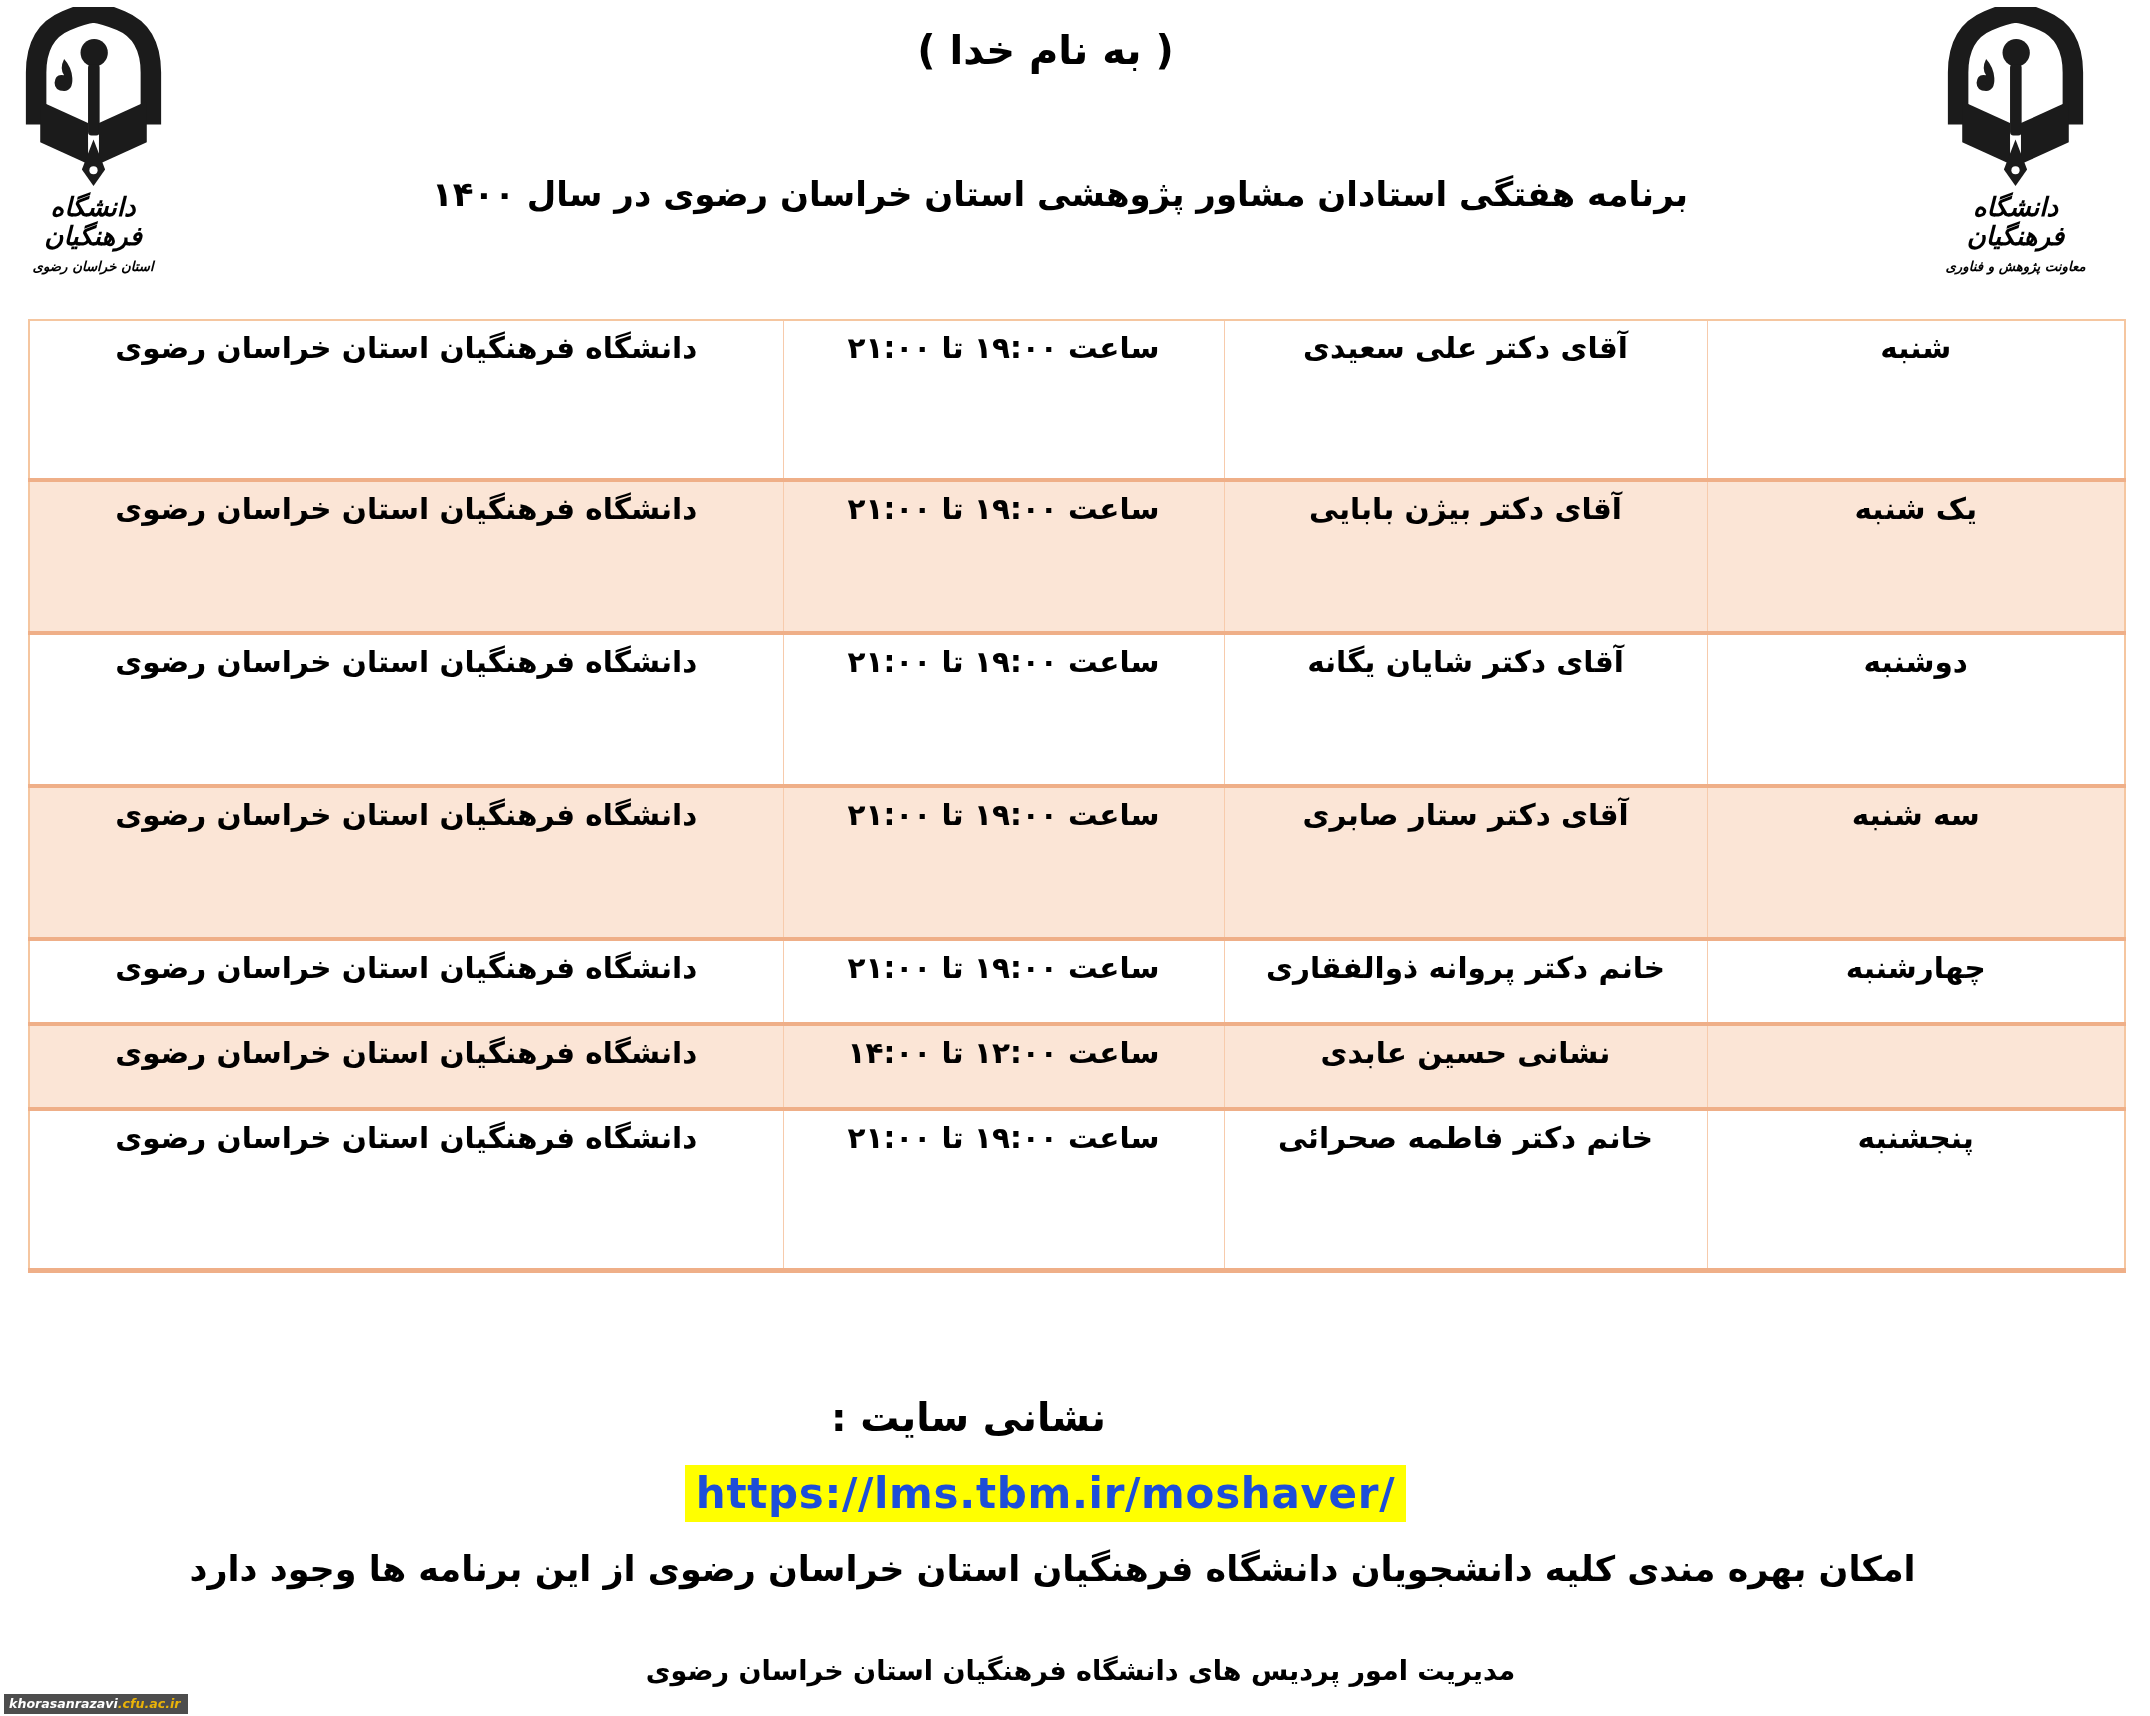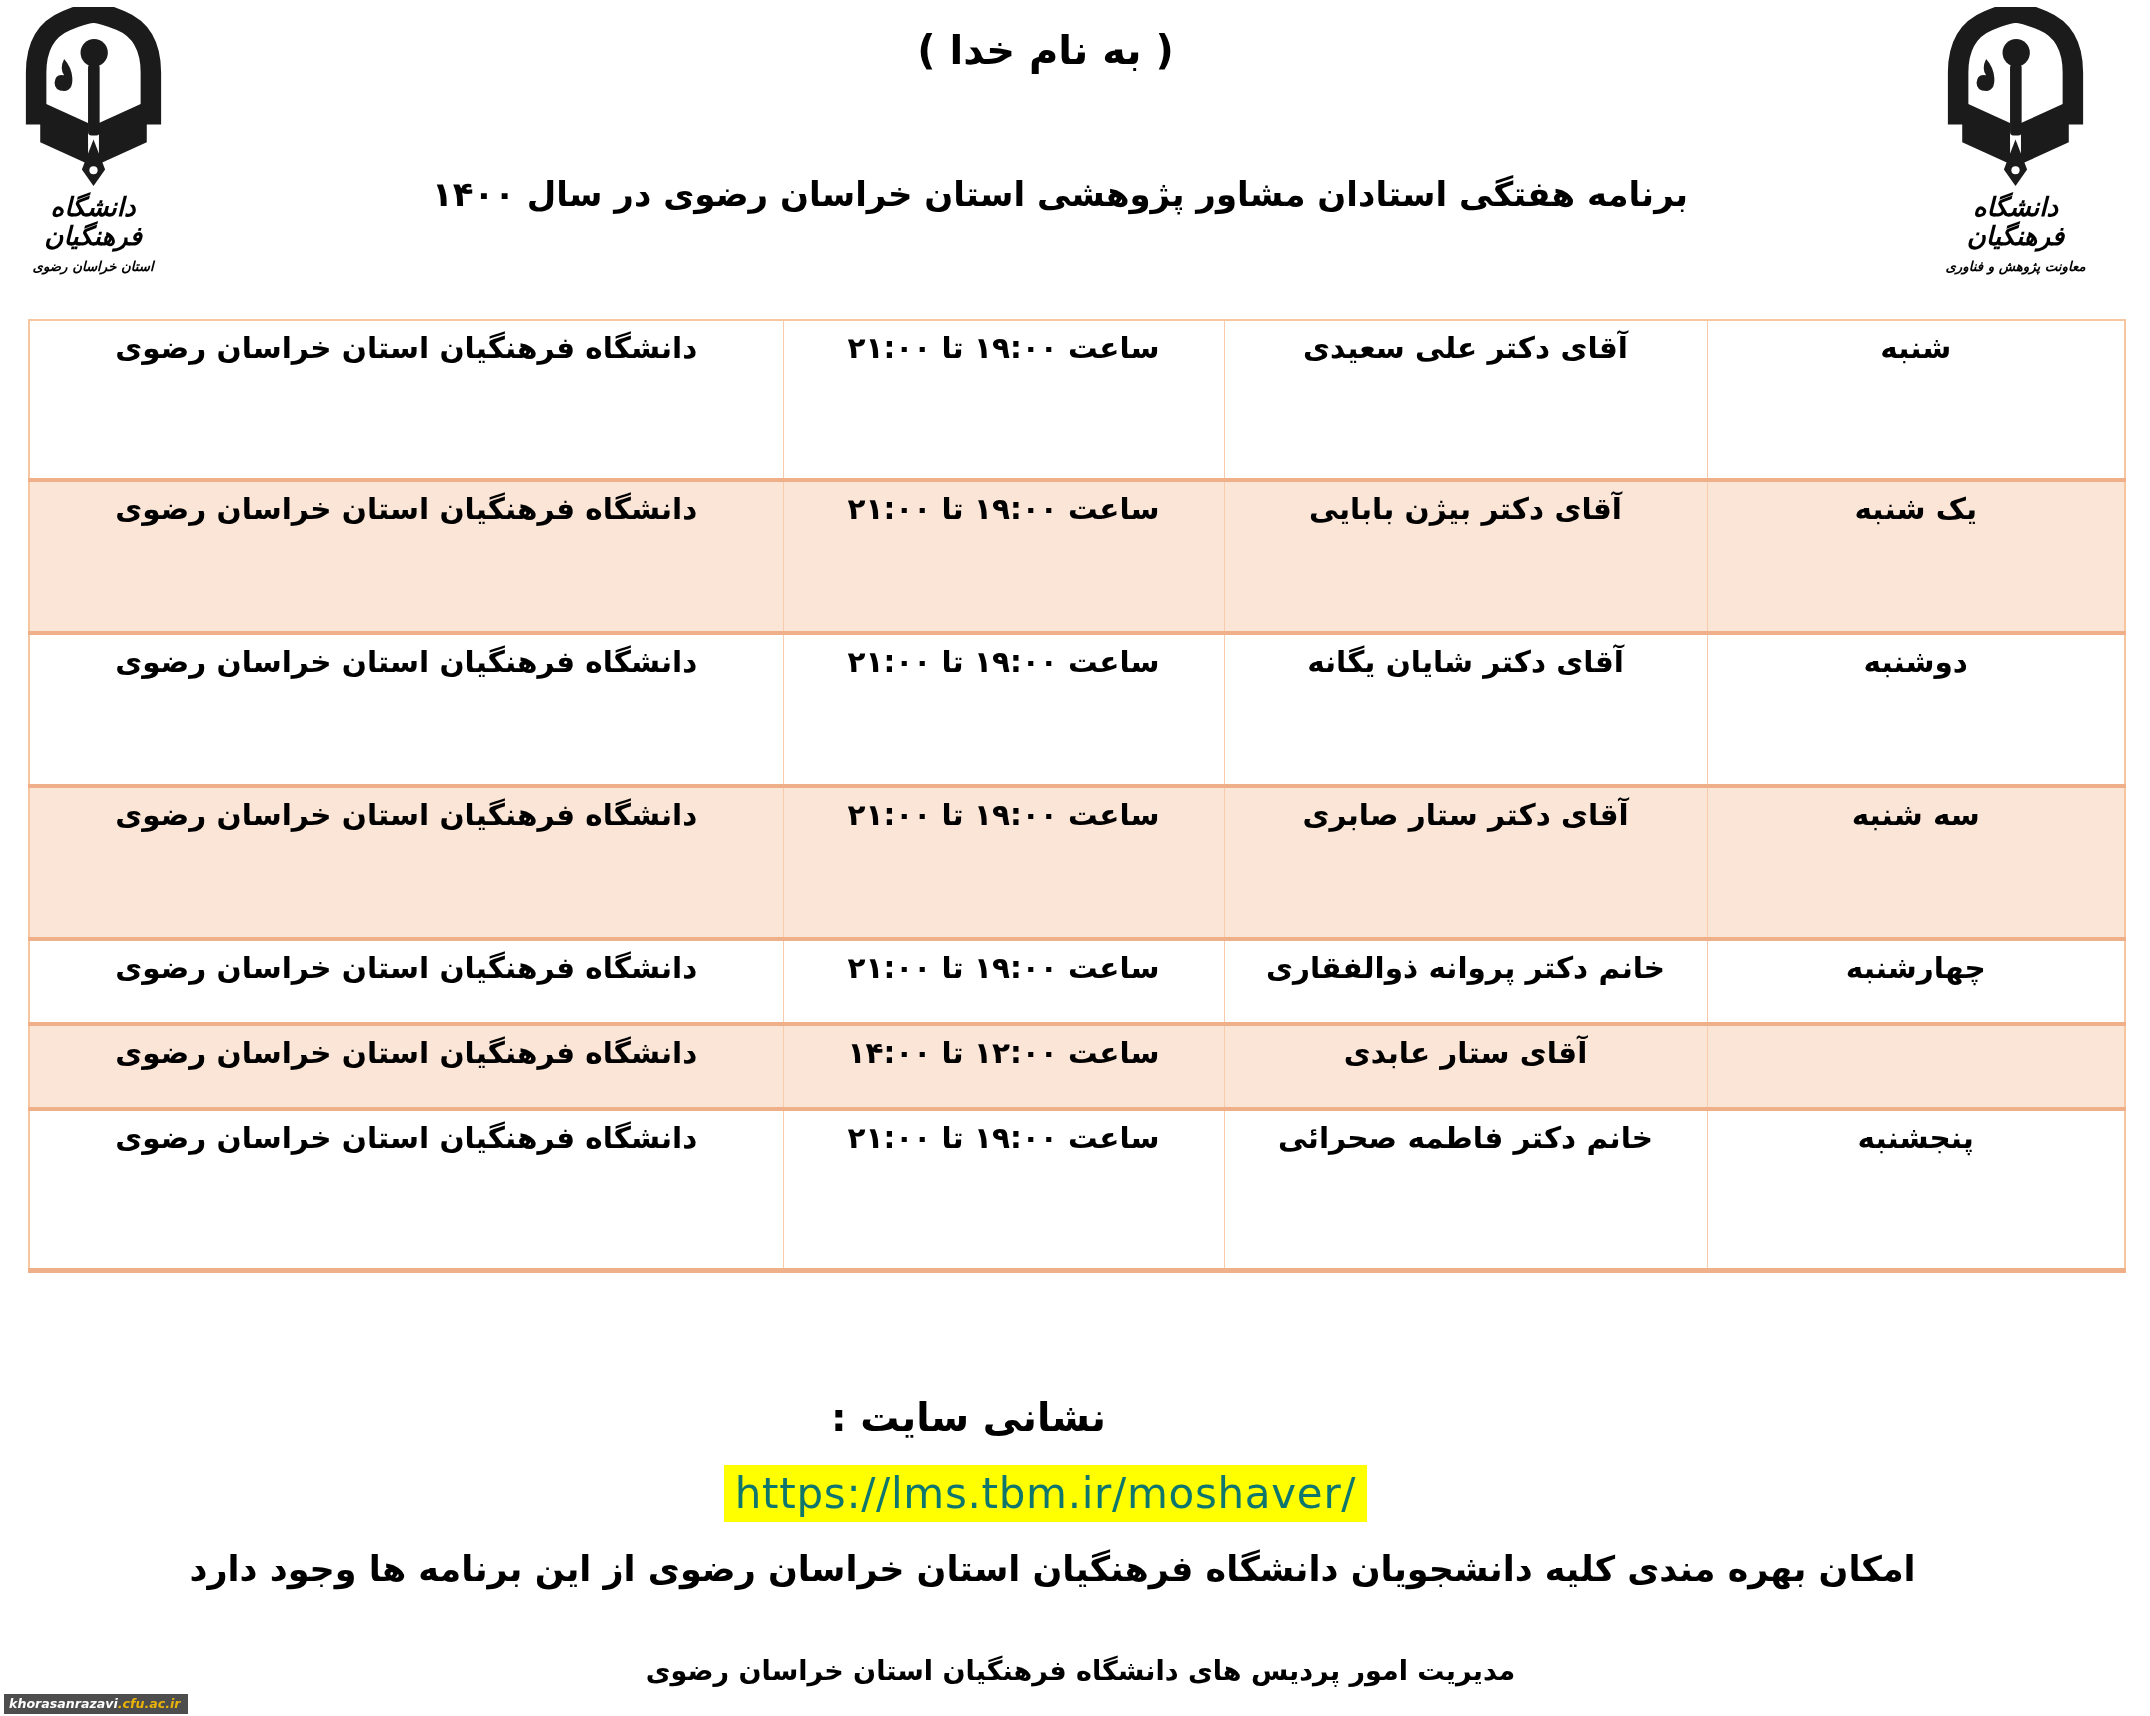--- a/index.html
+++ b/index.html
@@ -52,22 +52,22 @@
   tr.h-mid   td { height:138px; }
   tr.h-short td { height:70px; }
 
   
   .site-label {
     position:absolute; top:1395px; left:0; width:1937px; text-align:center;
     direction:rtl; font-size:39px; font-weight:bold;
   }
   .url-line { position:absolute; top:1465px; left:0; width:2091px; text-align:center; direction:ltr; }
   .url-line .url {
-    display:inline-block; background:#FFFF00; color:#0f766e;
-    font-size:42px; font-weight:normal; padding:4.2px 11.2px; letter-spacing:0.7px;
+    display:inline-block; background:#FFFF00; color:#1d4ed8;
+    font-size:42px; font-weight:bold; padding:4.2px 11.2px; letter-spacing:0.7px;
   }
   .note-line {
     position:absolute; top:1549px; left:0; width:2105px; text-align:center;
     direction:rtl; font-size:35px; font-weight:bold;
   }
   .mgmt-line {
     position:absolute; top:1655px; left:0; width:2161px; text-align:center;
     direction:rtl; font-size:27px; font-weight:bold;
   }
   .watermark {
@@ -148,21 +148,21 @@
         <td>دانشگاه فرهنگیان استان خراسان رضوی</td>
       </tr>
       <tr class="white h-short">
         <td>چهارشنبه</td>
         <td>خانم دکتر پروانه ذوالفقاری</td>
         <td>ساعت ۱۹:۰۰ تا ۲۱:۰۰</td>
         <td>دانشگاه فرهنگیان استان خراسان رضوی</td>
       </tr>
       <tr class="peach h-short">
         <td></td>
-        <td>آقای ستار عابدی</td>
+        <td>نشانی حسین عابدی</td>
         <td>ساعت ۱۲:۰۰ تا ۱۴:۰۰</td>
         <td>دانشگاه فرهنگیان استان خراسان رضوی</td>
       </tr>
       <tr class="last white h-tall">
         <td>پنجشنبه</td>
         <td>خانم دکتر فاطمه صحرائی</td>
         <td>ساعت ۱۹:۰۰ تا ۲۱:۰۰</td>
         <td>دانشگاه فرهنگیان استان خراسان رضوی</td>
       </tr>
     </tbody>

